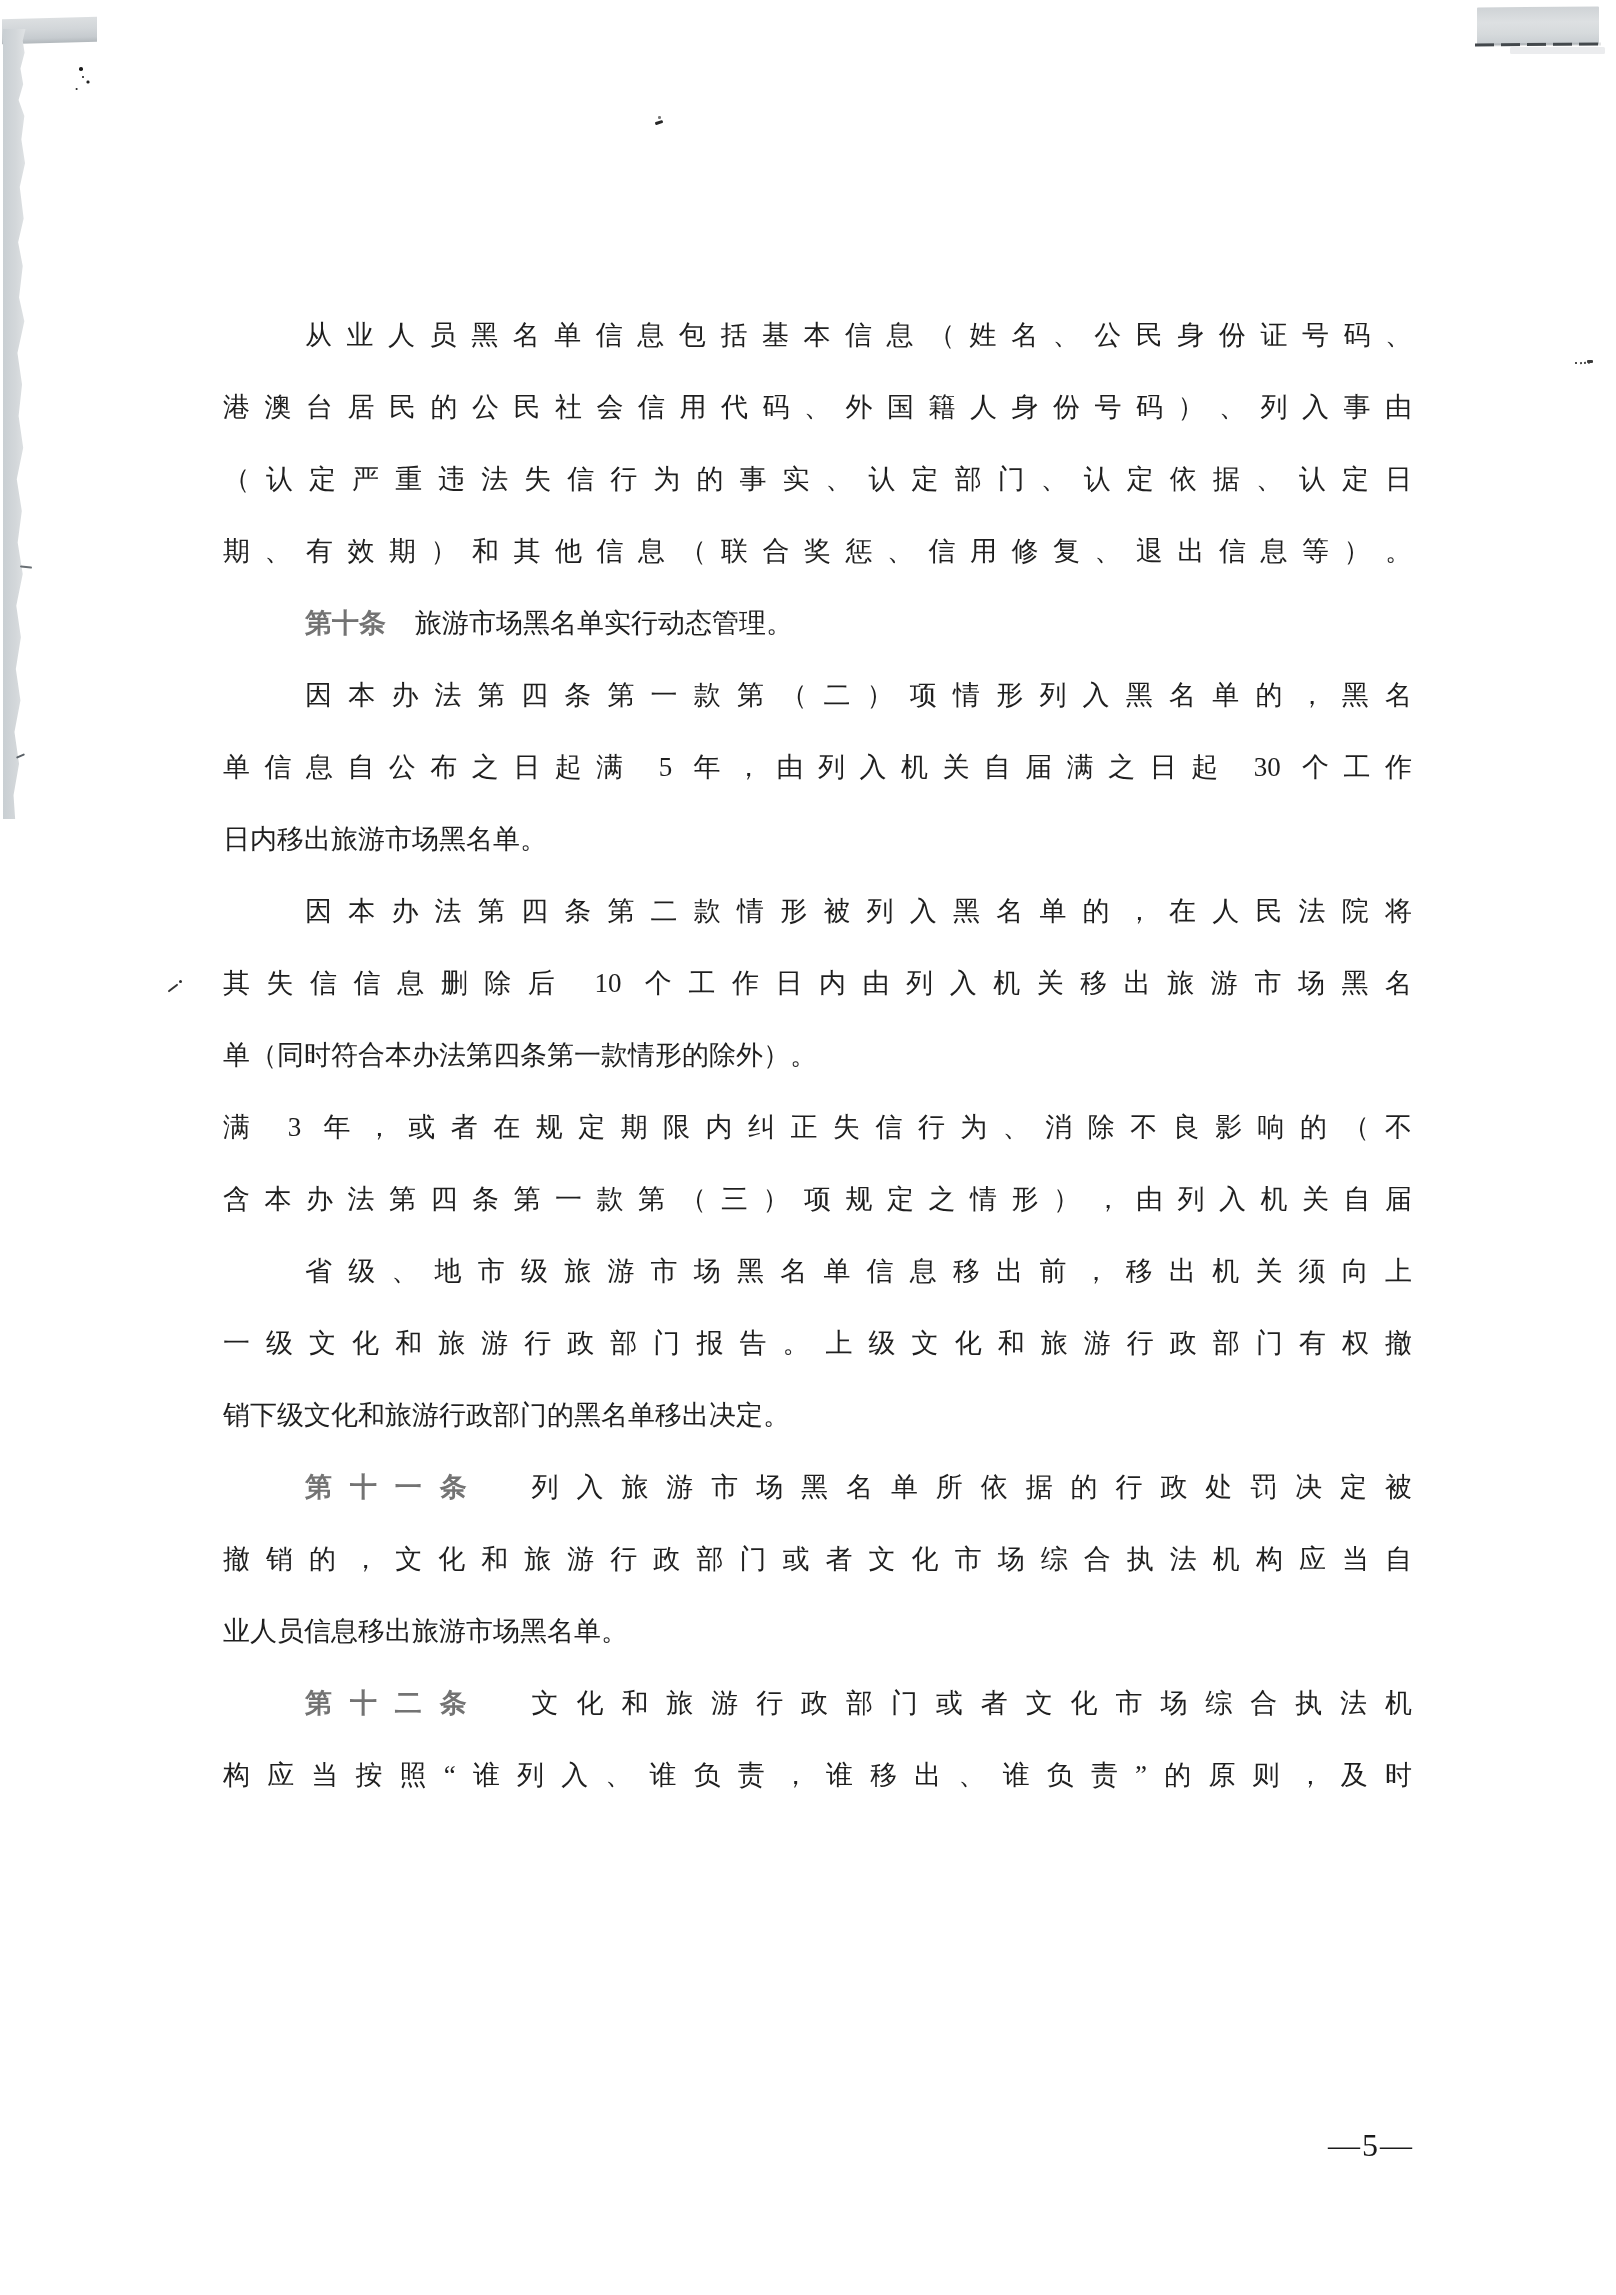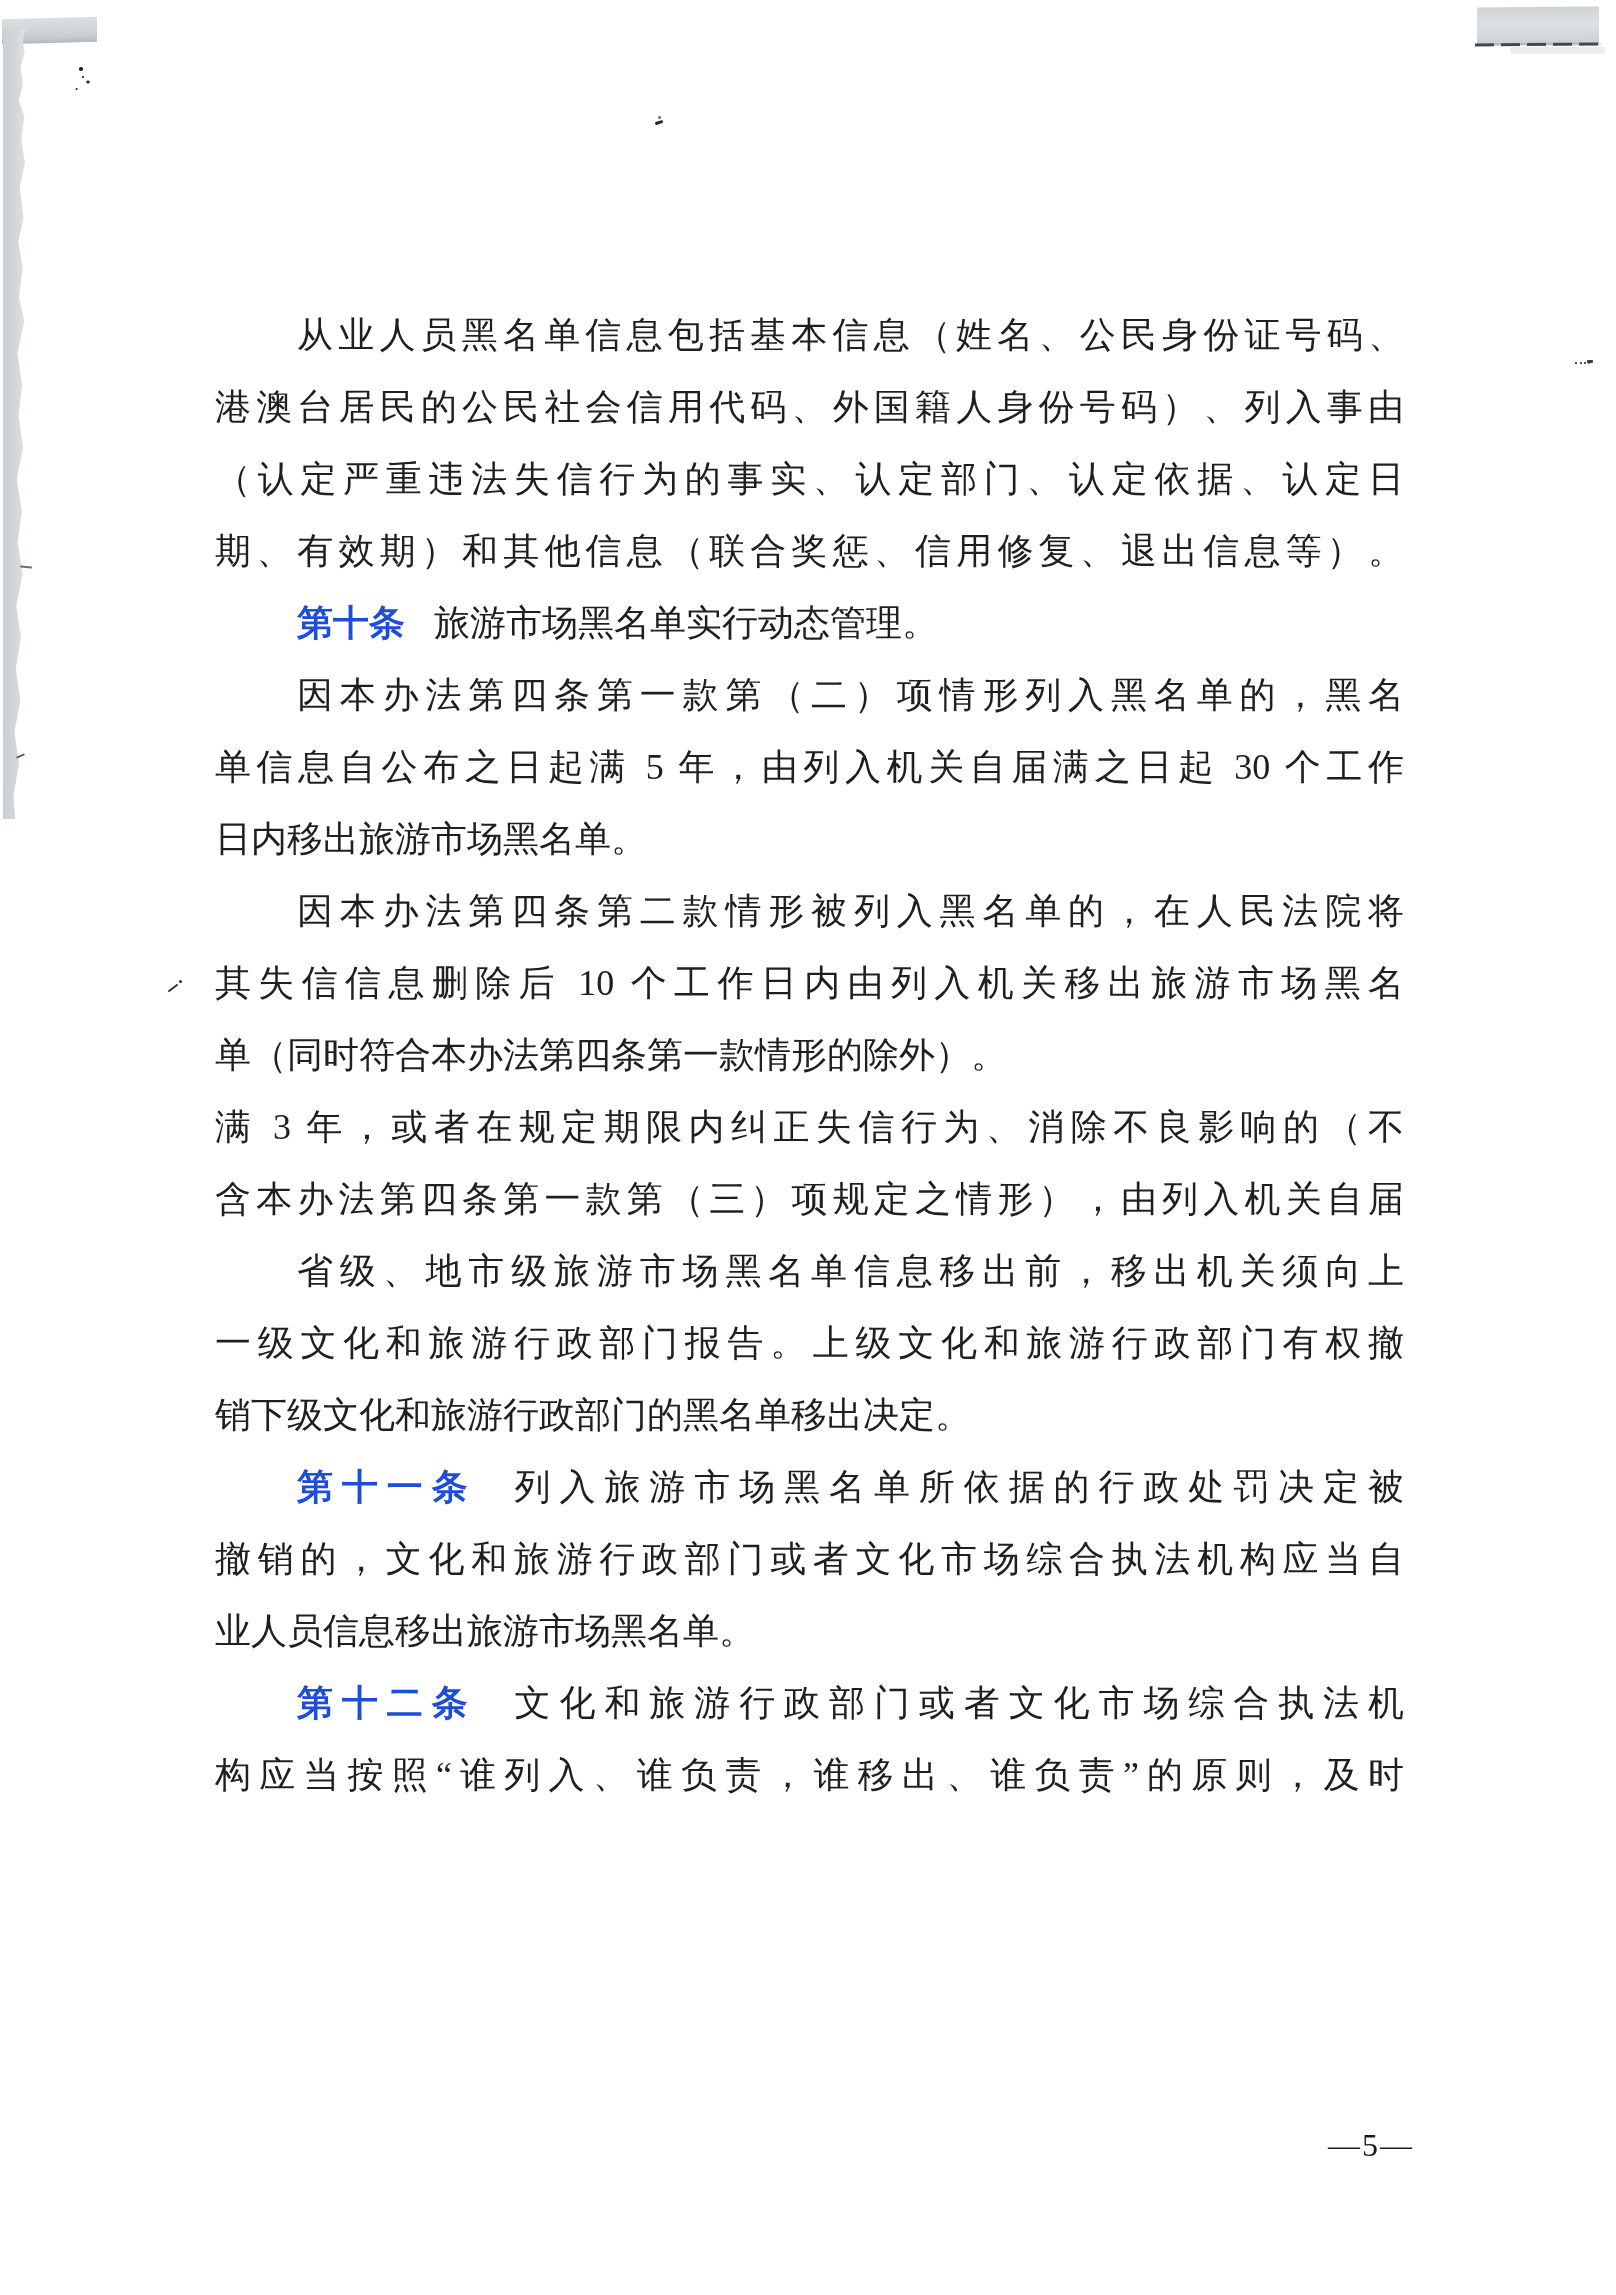--- a/index.html
+++ b/index.html
@@ -8,36 +8,36 @@
     background:#ffffff;
     position:relative;
     overflow:hidden;
     font-family:"Liberation Serif","DejaVu Serif",serif;
   }
   .page{position:absolute;inset:0;background:#ffffff;}
 
   
   .text-block{
     position:absolute;
-    left:215px;top:299px;
+    left:223px;top:299px;
     width:1189px;
     color:#1f1f1f;
-    font-size:36px;
+    font-size:27px;
     line-height:72px;
   }
   .line{white-space:nowrap;}
   .line.jf{
     white-space:normal;
     text-align:justify;
     text-align-last:justify;
     -moz-text-align-last:justify;
   }
   .line.indent{padding-left:82px;}
   .line.jf.indent{padding-left:0;text-indent:82px;}
-  .bold-head{font-weight:700;color:#1d4ed8;}
+  .bold-head{font-weight:700;color:#737373;}
   .head-gap{display:inline-block;width:29px;}
 
   
   .page-number{
     position:absolute;
     left:1328px;top:2127px;
     font-size:32px;
     letter-spacing:2px;
     color:#1a1a1a;
     font-family:"Liberation Serif","DejaVu Serif",serif;

